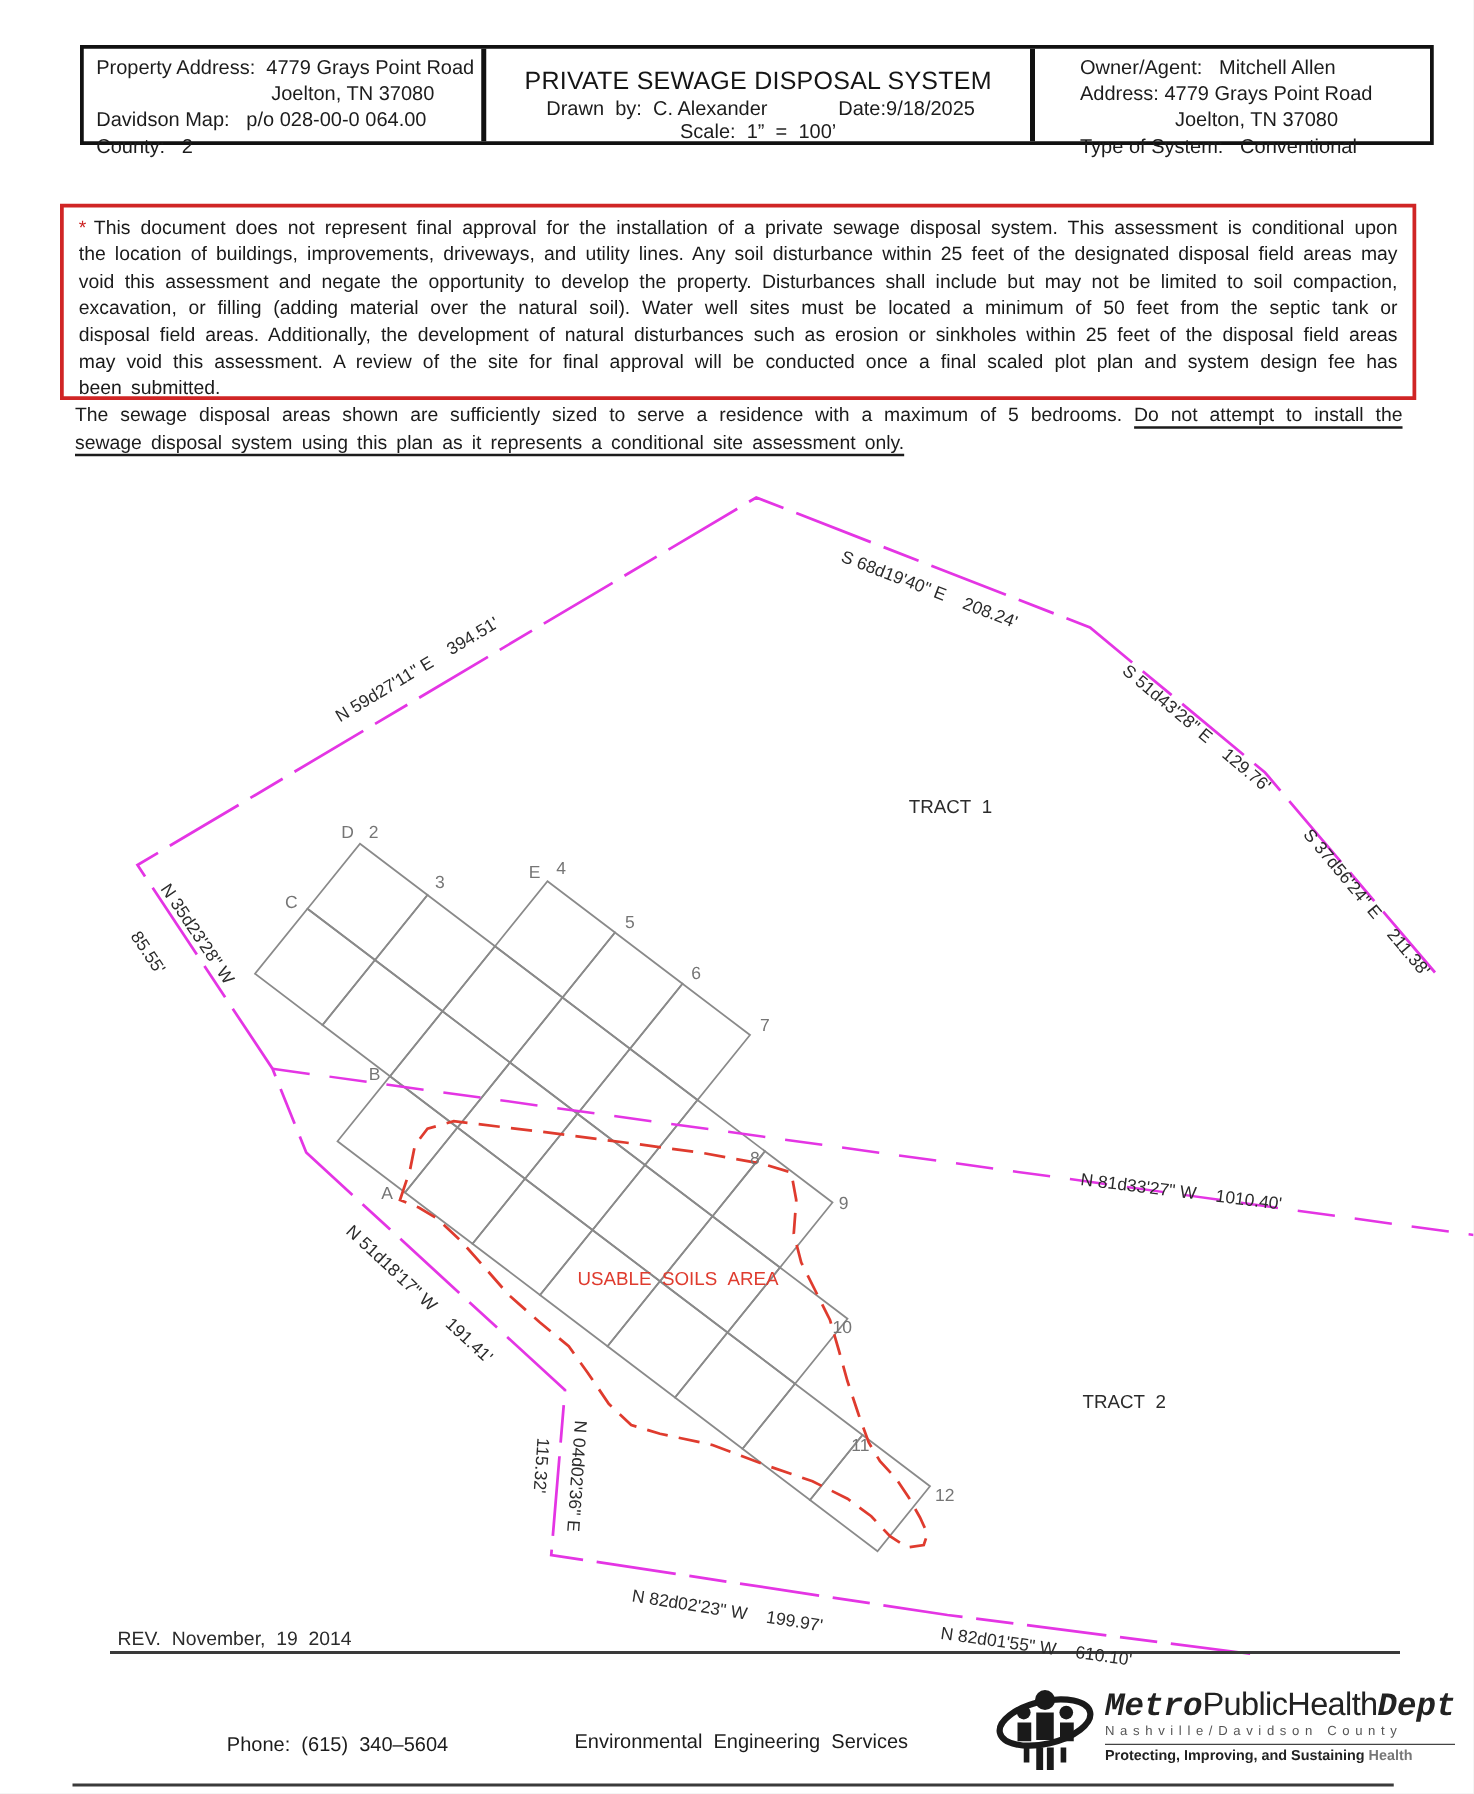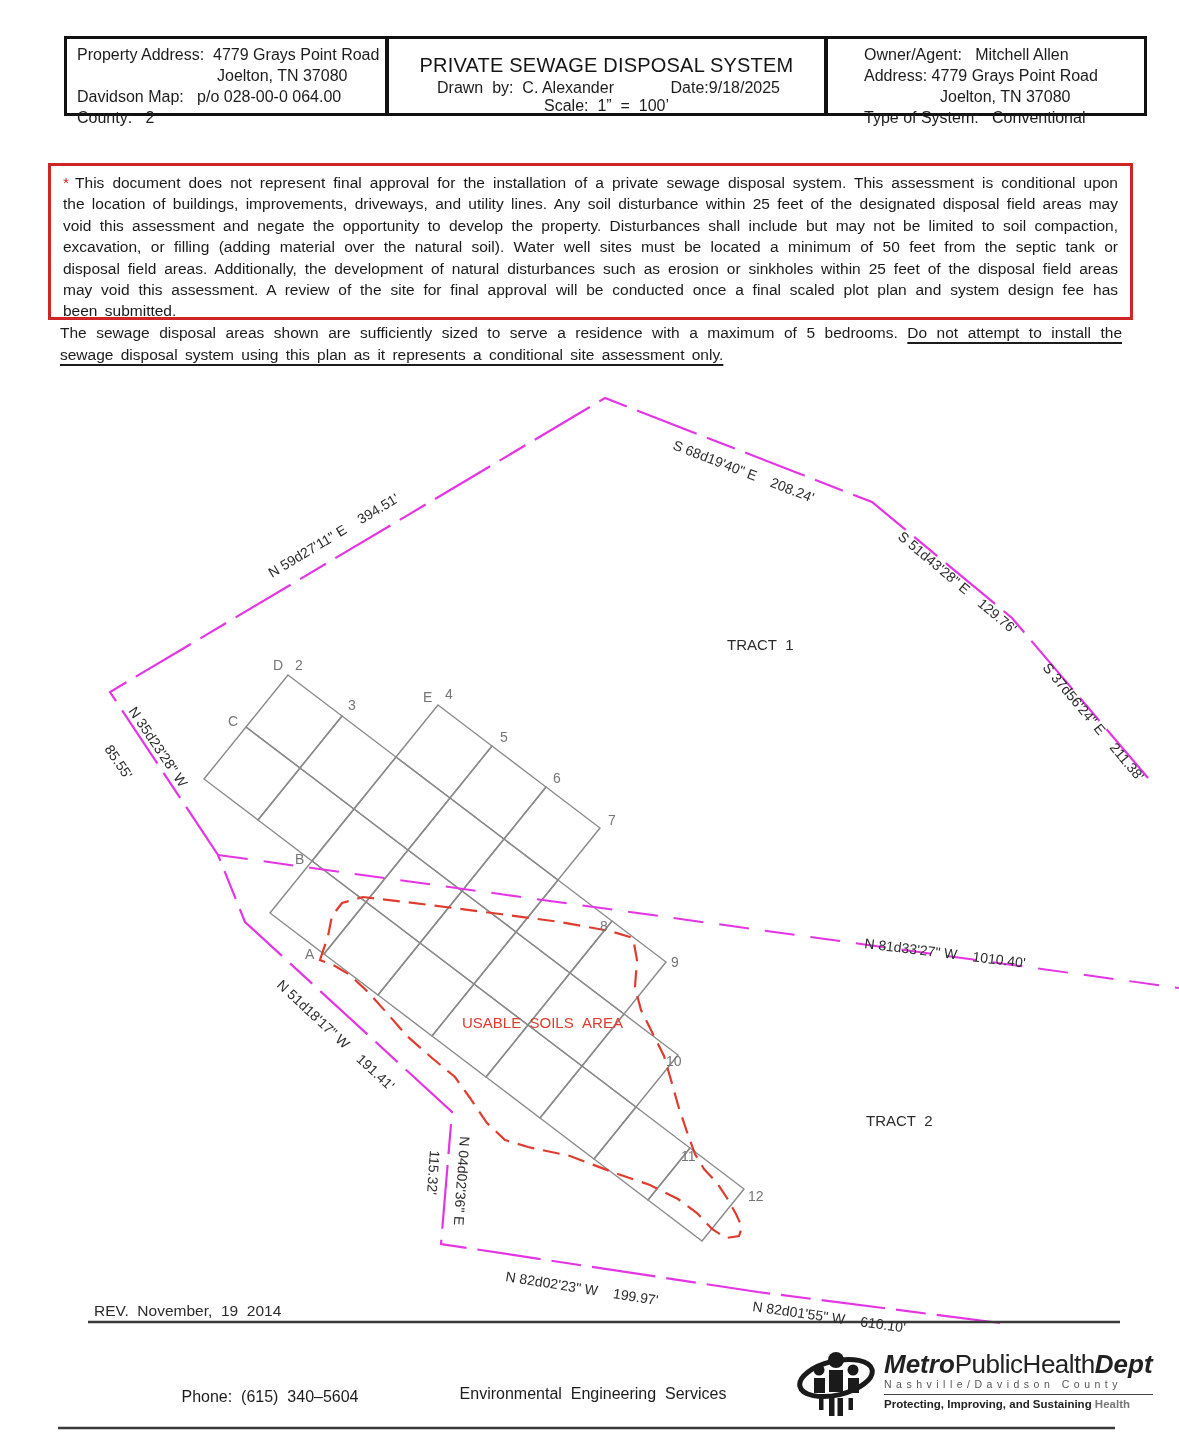--- a/index.html
+++ b/index.html
@@ -37,21 +37,21 @@
   #plat text{font-family:"Liberation Sans",sans-serif;}
 
   
   .footer-left{position:absolute;left:70px;top:1344px;width:400px;text-align:center;
                font-size:16px;line-height:21px;}
   .footer-center{position:absolute;left:438px;top:1341px;width:310px;text-align:center;
                font-size:16px;line-height:21px;}
   .logo{position:absolute;left:796px;top:1338px;display:flex;align-items:center;}
   .logo-text{margin-left:8px;}
   .logo-name{font-size:26px;line-height:26px;color:#222;}
-  .logo-name .ser{font-family:Liberation Sans, sans-serif;font-style:italic;font-weight:600;margin-top:37px;}
+  .logo-name .ser{font-family:Liberation Mono, monospace;font-style:italic;font-weight:600;margin-top:37px;}
   .logo-name .sans{font-weight:normal;letter-spacing:-0.5px;}
   .logo-sub{font-size:10.5px;letter-spacing:4.5px;color:#555;margin-top:1px;}
   .logo-tag{font-size:11.5px;margin-top:4px;border-top:1.5px solid #444;padding-top:3px;}
   .logo-tag .b{font-weight:bold;color:#222;}
   .logo-tag .lt{color:#777;font-weight:bold;}
 </style>
 </head>
 <body>
 
 <div class="page">

